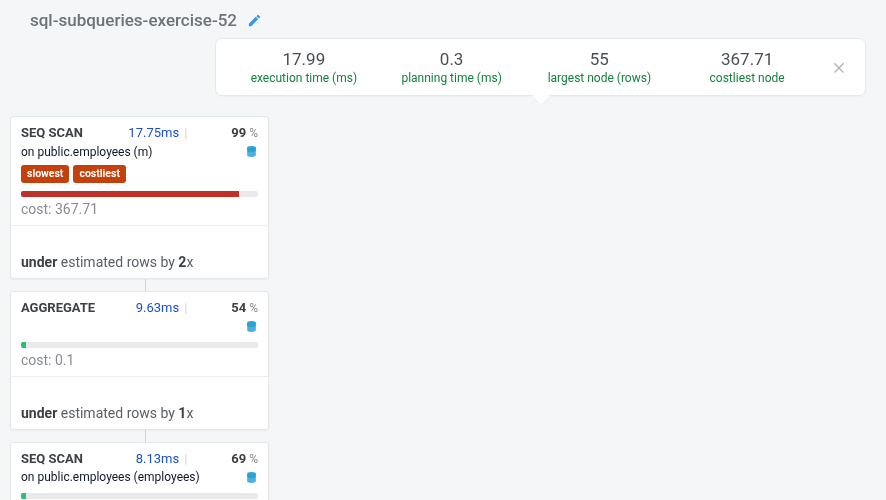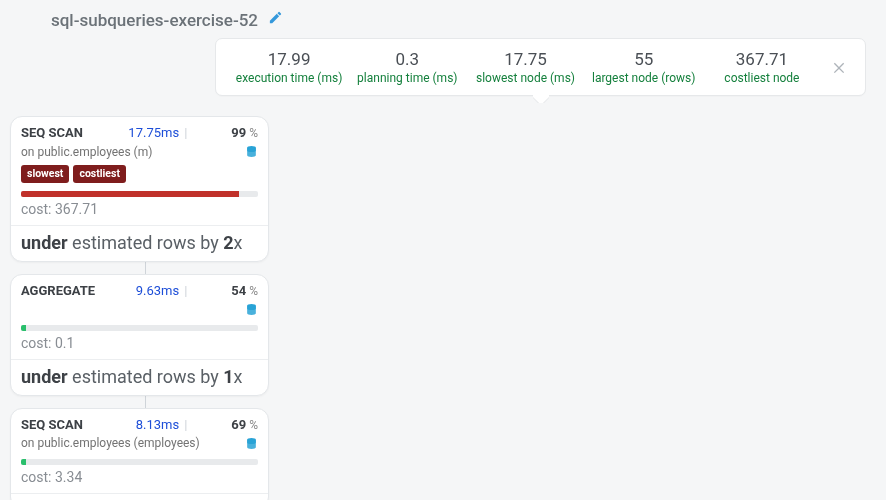--- a/index.html
+++ b/index.html
@@ -8,23 +8,22 @@
     background: #f5f6f7;
     color: #555;
     font-size: 13px;
     width: 886px;
     height: 500px;
     overflow: hidden;
   }
   .title-row {
     padding: 10px 4px 8px 30px;
     display: flex;
-    align-items: flex-start;
+    align-items: center;
     gap: 10px;
-    margin-left: 21px;
   }
   .title-row h2 {
     font-weight: 500;
     font-size: 17px;
     color: #6b7278;
   }
   .pencil-icon { color: #3498db; cursor: pointer; }
   .stats-bar {
     margin: 0 20px 20px 215px;
     background: #fff;
@@ -82,21 +81,21 @@
   .connector {
     width: 1px;
     height: 12px;
     background: #cfd4d9;
     margin-left: 135px;
   }
   .node {
     width: 259px;
     background: #fff;
     border: 1px solid #e4e7ea;
-    border-radius: 12px;
+    border-radius: 3px;
     box-shadow: 0 1px 2px rgba(0,0,0,0.04);
     cursor: pointer;
   }
   .node-header {
     display: flex;
     align-items: baseline;
     padding: 8px 10px 4px 10px;
   }
   .node-title {
     font-weight: 700;
@@ -117,25 +116,25 @@
     color: #3d4146;
     font-weight: 700;
     margin-left: 39px;
   }
   .pct-unit { font-weight: 400; color: #888; font-size: 12px; }
   .node-sub {
     padding: 0 10px 6px 10px;
     display: flex;
     align-items: center;
   }
-  .node-sub .rel { color: #737373; font-size: 12px; flex: 1; }
+  .node-sub .rel { color: #0f172a; font-size: 12px; flex: 1; }
   .db-icon { color: #29a3d6; }
   .tags-row { padding: 0 10px 6px 10px; display: flex; gap: 4px; }
   .tag {
-    background: #7f1d1d;
+    background: #c2410c;
     color: #fff;
     font-size: 10.5px;
     font-weight: 700;
     padding: 2px 6px;
     border-radius: 3px;
     line-height: 1.3;
   }
   .bar-outer {
     height: 6px;
     margin: 2px 10px 4px 10px;
@@ -153,22 +152,23 @@
     padding: 0 10px 6px 10px;
     color: #888d93;
     font-size: 14px;
   }
   .node-divider {
     border-top: 1px solid #eceef0;
     margin: 2px 0 0 0;
   }
   .node-footer {
     padding: 6px 10px 8px 10px;
-    font-size: 18px;
+    font-size: 14px;
     color: #5a6066;
+    margin-top: 22px;
   }
   .node-footer b { color: #3d4146; }
   svg { display: block; }
 </style>
 </head>
 <body>
 
 <div class="title-row">
   <h2>sql-subqueries-exercise-52</h2>
   <span class="pencil-icon">
@@ -180,24 +180,20 @@
 
 <div class="stats-bar">
   <div id="stats-container" style="display:flex;flex:1">
       <div class="stat">
         <div class="value">17.99</div>
         <div class="label">execution time (ms)</div>
       </div>
       <div class="stat">
         <div class="value">0.3</div>
         <div class="label">planning time (ms)</div>
-      </div>
-      <div class="stat">
-        <div class="value">17.75</div>
-        <div class="label">slowest node (ms)</div>
       </div>
       <div class="stat">
         <div class="value">55</div>
         <div class="label">largest node (rows)</div>
       </div>
       <div class="stat">
         <div class="value">367.71</div>
         <div class="label">costliest node</div>
       </div>
     </div>

